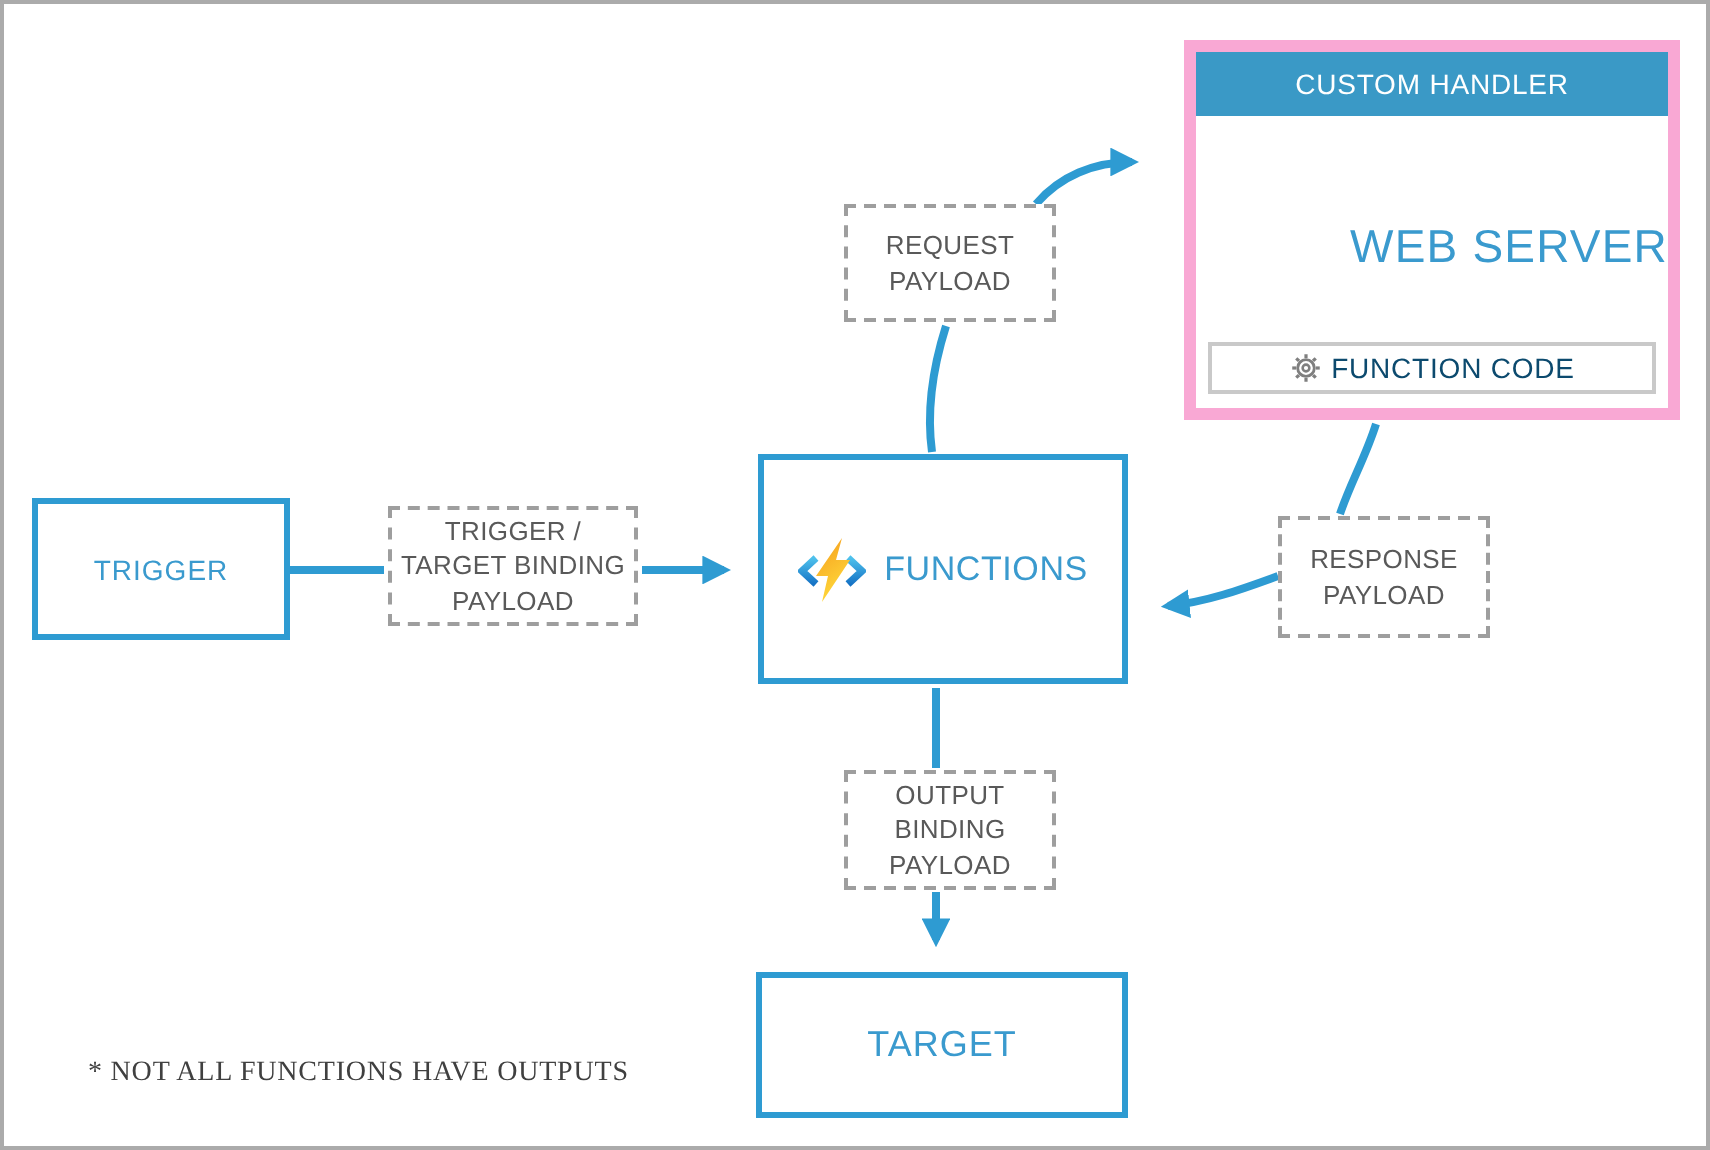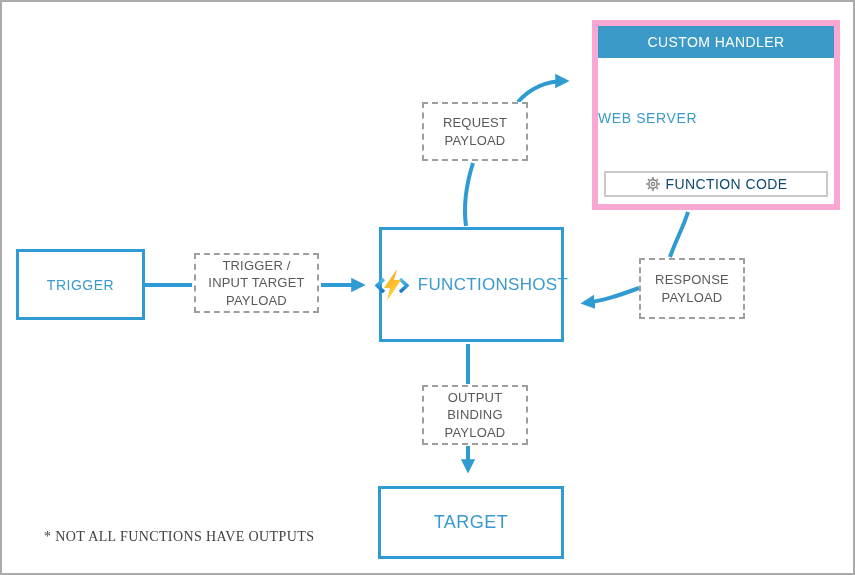--- a/index.html
+++ b/index.html
@@ -76,23 +76,23 @@
     align-items: center;
     justify-content: center;
   }
   #custom-handler-body {
     position: relative;
     height: calc(100% - 32px);
   }
   #web-server-label {
     position: absolute;
     left: 0; right: 0; top: 52px;
-    text-align: left;
+    text-align: right;
     color: #3a9ace;
-    font-size: 14px;
+    font-size: 23px;
     letter-spacing: 0.6px;
   }
   #function-code-box {
     position: absolute;
     left: 6px; right: 6px; bottom: 7px;
     height: 26px;
     border: 2px solid #c9c9c9;
     color: #0c4a6e;
     font-size: 14px;
     letter-spacing: 0.4px;
@@ -135,21 +135,21 @@
       <path d="M 466 444 L 466 468" marker-end="url(#ah)"></path>
     </g>
   </svg>
 
   <div id="trigger-box" class="box solid-box">
     <span>TRIGGER</span>
   </div>
 
   <div id="input-binding-box" class="box dashed-box">
     <span>TRIGGER /</span>
-    <span>INPUT TARGET</span>
+    <span>TARGET BINDING</span>
     <span>PAYLOAD</span>
   </div>
 
   <div id="functions-host-box" class="box solid-box">
     <span style="display:inline-flex;">
       <svg width="34" height="34" viewBox="0 0 34 34">
         <defs>
           <linearGradient id="boltGrad" x1="0" y1="0" x2="0.4" y2="1">
             <stop offset="0" stop-color="#f59b1c"></stop>
             <stop offset="1" stop-color="#ffd93b"></stop>
@@ -159,21 +159,20 @@
             <stop offset="1" stop-color="#1673c5"></stop>
           </linearGradient>
         </defs>
         <polyline points="9,11 2,17.5 9,24" fill="none" stroke="url(#chevGrad)" stroke-width="3.6"></polyline>
         <polyline points="25,11 32,17.5 25,24" fill="none" stroke="url(#chevGrad)" stroke-width="3.6"></polyline>
         <polygon points="22,1 9,20 15,20 12,33 26,12 19,12" fill="url(#boltGrad)"></polygon>
       </svg>
     </span>
     <span class="host-label">
       <span>FUNCTIONS</span>
-      <span>HOST</span>
     </span>
   </div>
 
   <div id="request-payload-box" class="box dashed-box">
     <span>REQUEST</span>
     <span>PAYLOAD</span>
   </div>
 
   <div id="custom-handler-box">
     <div id="custom-handler-header">CUSTOM HANDLER</div>

